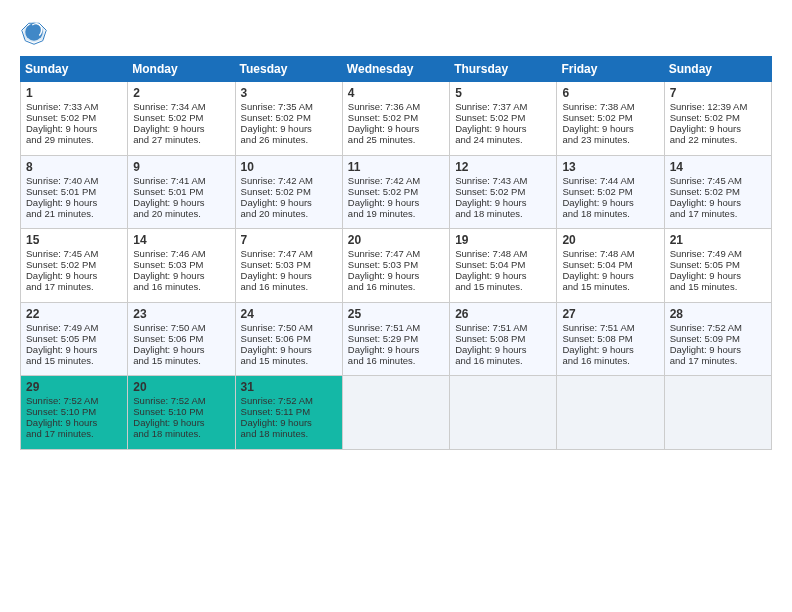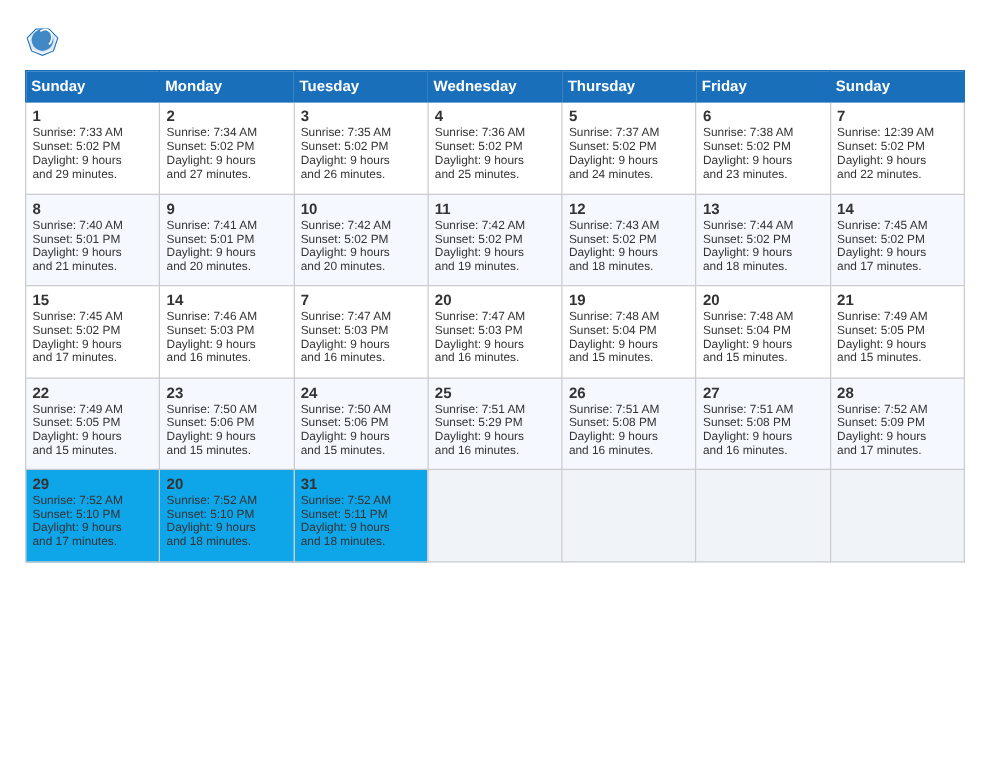--- a/index.html
+++ b/index.html
@@ -75,21 +75,21 @@
       vertical-align: top;
       padding: 4px 5px;
       font-size: 9.5px;
       color: #333;
       background: #fff;
     }
     .calendar tr:nth-child(even) td {
       background: #f5f8ff;
     }
     .calendar tr:last-child td {
-      background: #0ea5e9;
+      background: #14b8a6;
     }
     .day-num {
       font-size: 12px;
       font-weight: bold;
       display: block;
       margin-bottom: 1px;
     }
   </style>
 </head>
 <body>

